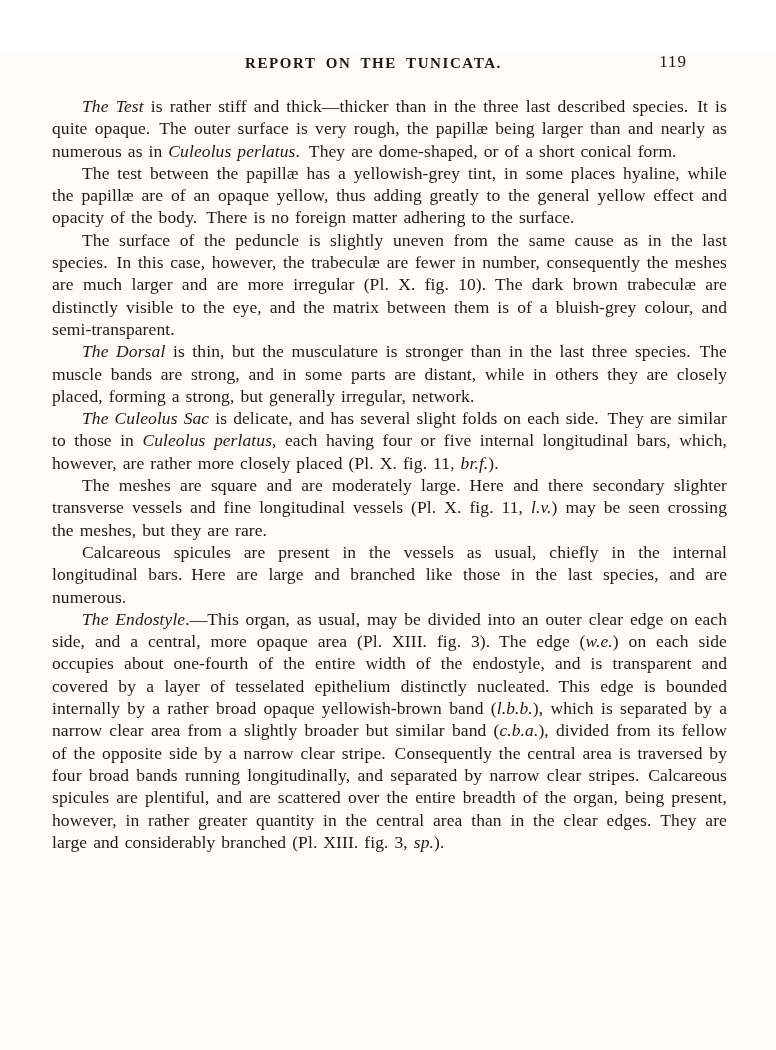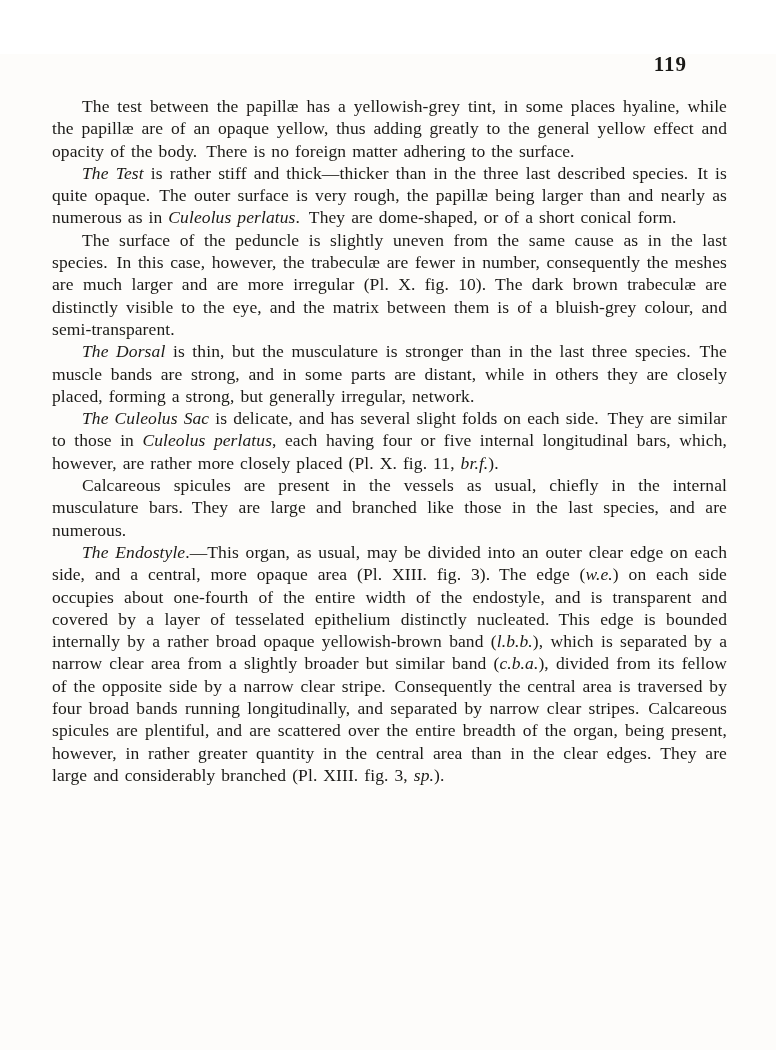--- a/index.html
+++ b/index.html
@@ -29,22 +29,22 @@
     font-size: 15px;
     font-weight: 600;
     letter-spacing: 1.6px;
     word-spacing: 4px;
     white-space: nowrap;
   }
   .page-num {
     position: absolute;
     right: 40px;
     top: -2px;
-    font-size: 21px;
-    font-weight: 700;
+    font-size: 17px;
+    font-weight: 400;
     letter-spacing: 1px;
   }
   .body-text {
     margin: 21px 49px 0 52px;
     text-align: justify;
     font-size: 17.5px;
     line-height: 22.3px;
     word-spacing: 1.5px;
     letter-spacing: 0.1px;
     hyphens: none;
@@ -54,24 +54,26 @@
     padding: 0;
     text-indent: 30px;
   }
   .body-text i { font-style: italic; }
 </style>
 </head>
 <body>
 
 <div class="page">
   <header class="running-head">
+    <h1 class="head-title">REPORT ON THE TUNICATA.</h1>
     <span class="page-num">119</span>
   </header>
   <main class="body-text">
+      <p><i>The Test</i><span> is rather stiff and thick—thicker than in the three last described species. It is quite opaque. The outer surface is very rough, the papillæ being larger than and nearly as numerous as in </span><i>Culeolus perlatus</i><span>. They are dome-shaped, or of a short conical form.</span></p>
       <p><span>The test between the papillæ has a yellowish-grey tint, in some places hyaline, while the papillæ are of an opaque yellow, thus adding greatly to the general yellow effect and opacity of the body. There is no foreign matter adhering to the surface.</span></p>
-      <p><i>The Test</i><span> is rather stiff and thick—thicker than in the three last described species. It is quite opaque. The outer surface is very rough, the papillæ being larger than and nearly as numerous as in </span><i>Culeolus perlatus</i><span>. They are dome-shaped, or of a short conical form.</span></p>
       <p><span>The surface of the peduncle is slightly uneven from the same cause as in the last species. In this case, however, the trabeculæ are fewer in number, consequently the meshes are much larger and are more irregular (Pl. X. fig. 10). The dark brown trabeculæ are distinctly visible to the eye, and the matrix between them is of a bluish-grey colour, and semi-transparent.</span></p>
       <p><i>The Dorsal</i><span> is thin, but the musculature is stronger than in the last three species. The muscle bands are strong, and in some parts are distant, while in others they are closely placed, forming a strong, but generally irregular, network.</span></p>
       <p><i>The Culeolus Sac</i><span> is delicate, and has several slight folds on each side. They are similar to those in </span><i>Culeolus perlatus</i><span>, each having four or five internal longitudinal bars, which, however, are rather more closely placed (Pl. X. fig. 11, </span><i>br.f.</i><span>).</span></p>
-      <p><span>Calcareous spicules are present in the vessels as usual, chiefly in the internal musculature bars. They are large and branched like those in the last species, and are numerous.</span></p>
+      <p><span>The meshes are square and are moderately large. Here and there secondary slighter transverse vessels and fine longitudinal vessels (Pl. X. fig. 11, </span><i>l.v.</i><span>) may be seen crossing the meshes, but they are rare.</span></p>
+      <p><span>Calcareous spicules are present in the vessels as usual, chiefly in the internal longitudinal bars. Here are large and branched like those in the last species, and are numerous.</span></p>
       <p><i>The Endostyle</i><span>.—This organ, as usual, may be divided into an outer clear edge on each side, and a central, more opaque area (Pl. XIII. fig. 3). The edge (</span><i>w.e.</i><span>) on each side occupies about one-fourth of the entire width of the endostyle, and is transparent and covered by a layer of tesselated epithelium distinctly nucleated. This edge is bounded internally by a rather broad opaque yellowish-brown band (</span><i>l.b.b.</i><span>), which is separated by a narrow clear area from a slightly broader but similar band (</span><i>c.b.a.</i><span>), divided from its fellow of the opposite side by a narrow clear stripe. Consequently the central area is traversed by four broad bands running longitudinally, and separated by narrow clear stripes. Calcareous spicules are plentiful, and are scattered over the entire breadth of the organ, being present, however, in rather greater quantity in the central area than in the clear edges. They are large and considerably branched (Pl. XIII. fig. 3, </span><i>sp.</i><span>).</span></p>
     </main>
 </div>
 
 </body></html>

